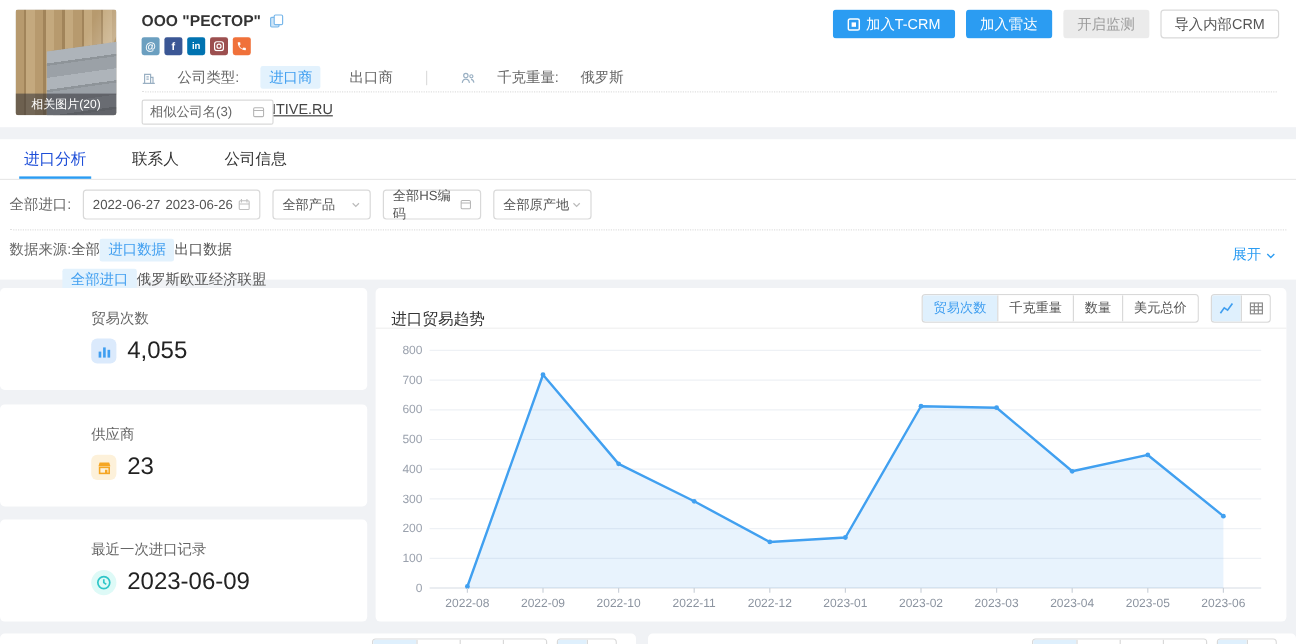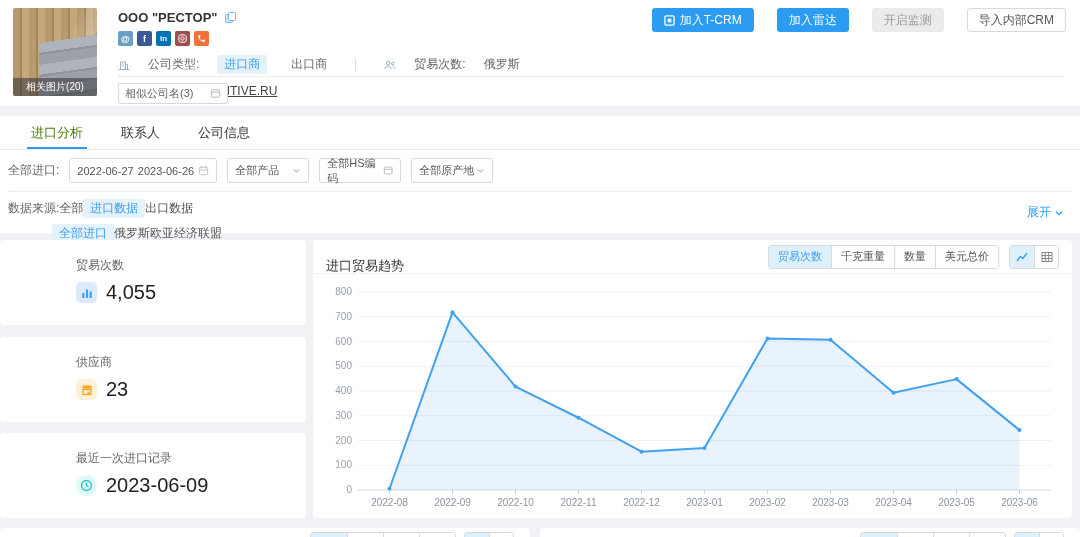--- a/index.html
+++ b/index.html
@@ -27,31 +27,31 @@
   .soc-at { background:#6b9fc0; } .soc-fb { background:#3b5795; } .soc-in { background:#0073b1; font-size:8px;} .soc-ig { background:#9c4f4f; } .soc-ph { background:#f0713a; }
   .meta-row { display:flex; align-items:center; gap:18px; margin-top:9px; font-size:12px; color:#666; }
   .tag-blue { background:#e3f2fd; color:#3f9ef0; padding:1px 7px; border-radius:2px; font-size:12px; }
   .vdiv { width:1px; height:12px; background:#ddd; margin:0 10px; }
   .site-row { display:flex; align-items:center; gap:6px; margin-top:8px; font-size:12px; color:#666; }
   .site-link { color:#444; text-decoration:underline; cursor:pointer; }
   .dotted { border-top:1px dotted #e0e0e0; }
   .header-dotted { position:absolute; left:118px; right:16px; top:76px; }
   .similar-box { position:absolute; left:118px; top:83px; width:110px; height:21px; border:1px solid #d9d9d9; border-radius:2px;
     display:flex; align-items:center; justify-content:space-between; padding:0 6px; font-size:11px; color:#666; cursor:pointer; background:#fff; }
-  .header-actions { position:absolute; right:14px; top:8px; display:flex; gap:23px; }
+  .header-actions { position:absolute; right:14px; top:8px; display:flex; gap:9px; }
   .btn { height:24px; padding:0 11px; border-radius:3px; font-size:12px; display:flex; align-items:center; gap:5px; border:1px solid transparent; cursor:pointer; white-space:nowrap; }
   .btn-primary { background:#2b9cf2; color:#fff; }
   .btn-disabled { background:#ebebeb; color:#9b9b9b; }
   .btn-plain { background:#fff; border-color:#d9d9d9; color:#555; }
 
   
   .filter-card { top:116px; left:0; width:1080px; height:117px; }
   .tabs-row { height:34px; border-bottom:1px solid #e8e8e8; display:flex; gap:38px; padding:0 20px; }
   .tab { font-size:13px; color:#333; line-height:34px; position:relative; cursor:pointer; }
-  .tab.active { color:#4d7c0f;margin-left:11px; }
+  .tab.active { color:#1d4ed8; }
   .tab.active::after { content:""; position:absolute; left:-4px; right:-4px; bottom:0; height:2px; background:#2b9cf2; }
   .filter-row { display:flex; align-items:center; gap:10px; padding:8px 8px; font-size:12px; color:#666; }
   .ctl { height:25px; border:1px solid #d9d9d9; border-radius:3px; display:flex; align-items:center; justify-content:space-between; padding:0 7px; font-size:11px; color:#555; background:#fff; cursor:pointer; }
   .date-box { width:148px; }
   .sel { width:82px; }
   .filter-dotted { margin:0 8px; }
   .source-row { display:flex; align-items:center; padding:7px 8px 0; font-size:12px; color:#555; }
   .source-row .lbl { color:#666; }
   .src-opt { cursor:pointer; }
   .sub-row { display:flex; align-items:center; padding:6px 0 0 52px; font-size:12px; color:#555; }
@@ -126,21 +126,21 @@
       <span>公司类型:</span>
       <span class="tag-blue">进口商</span>
       <span style="margin-left:6px;">出口商</span>
       <span class="vdiv"></span>
       <svg width="12" height="12" viewBox="0 0 12 12">
           <circle cx="4.2" cy="4" r="1.8" fill="none" stroke="#9ab0c3"></circle>
           <path d="M1.2 10c.4-2 1.6-3 3-3s2.6 1 3 3" fill="none" stroke="#9ab0c3"></path>
           <circle cx="8.8" cy="4.6" r="1.3" fill="none" stroke="#9ab0c3"></circle>
           <path d="M8.5 7.2c1.3.1 2.1 1 2.4 2.6" fill="none" stroke="#9ab0c3"></path>
         </svg>
-      <span>贸易次数:</span>
+      <span>千克重量:</span>
       <span>俄罗斯</span>
     </div>
     <div class="site-row">
       <svg width="12" height="12" viewBox="0 0 12 12">
           <circle cx="6" cy="6" r="4.8" fill="none" stroke="#9ab0c3"></circle>
           <ellipse cx="6" cy="6" rx="2.2" ry="4.8" fill="none" stroke="#9ab0c3"></ellipse>
           <path d="M1.2 6h9.6" stroke="#9ab0c3"></path>
         </svg>
       <span>公司网址:</span>
       <span class="site-link">INVENTIVE.RU</span>

